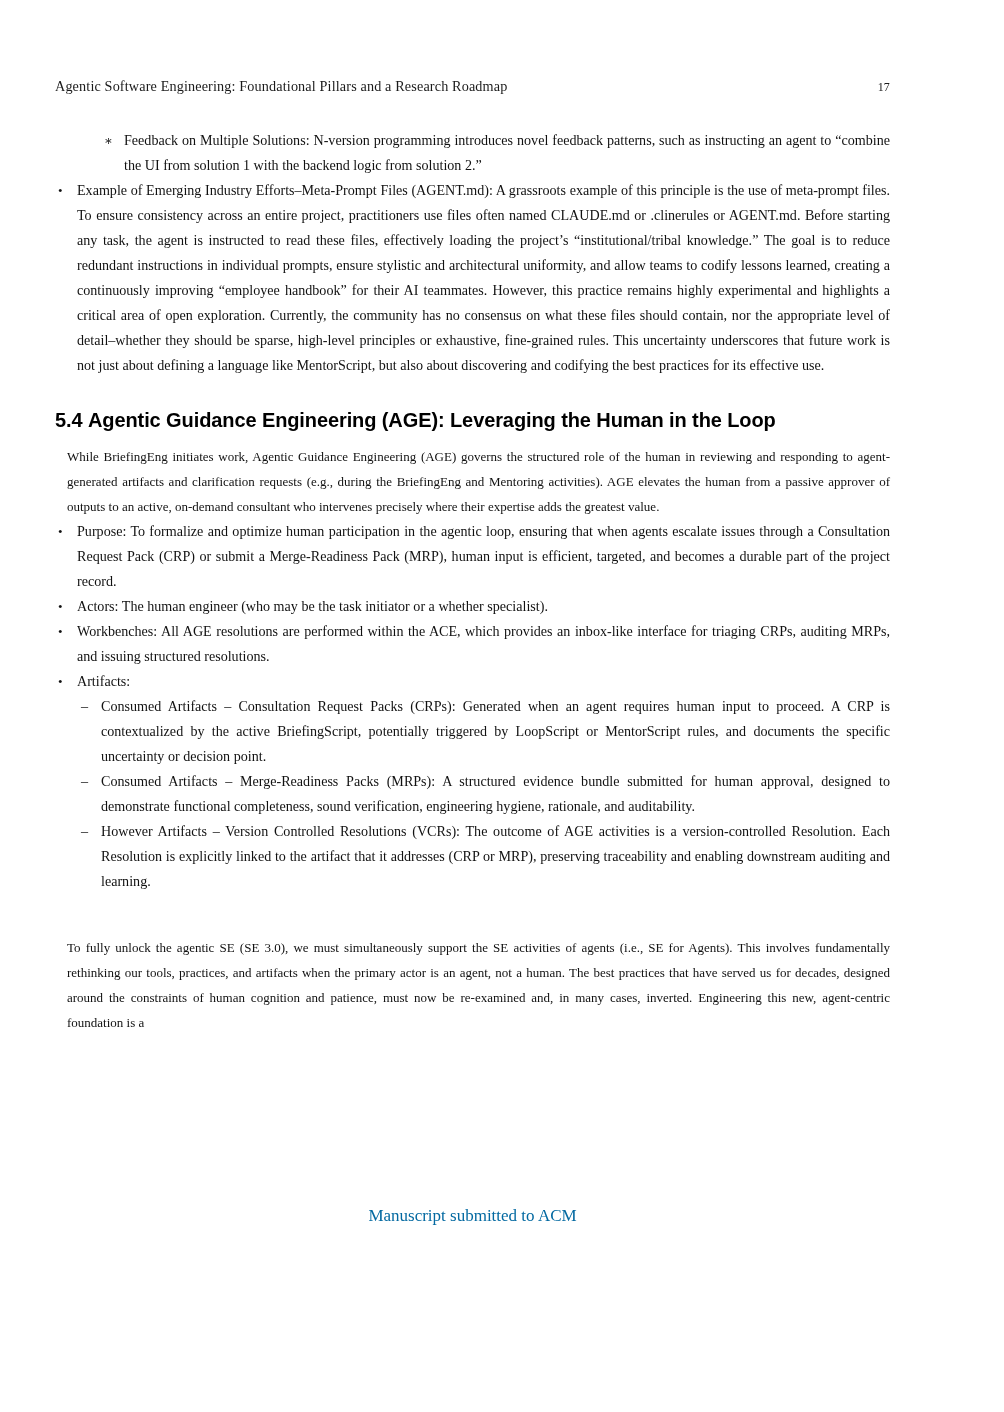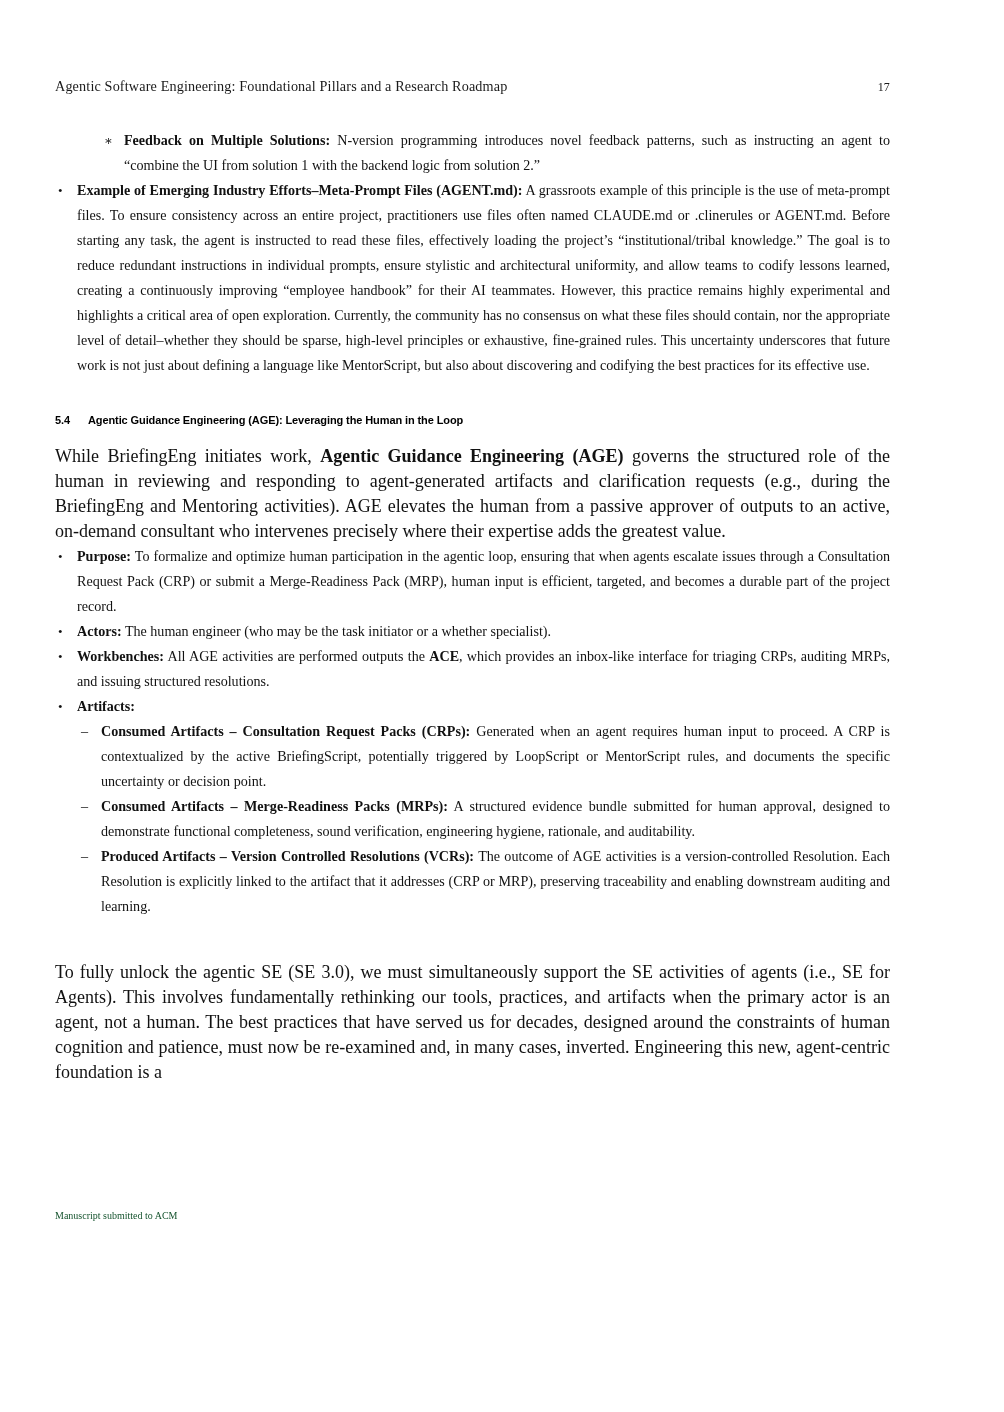--- a/index.html
+++ b/index.html
@@ -53,23 +53,24 @@
   }
 
   p, li, .para {
     margin: 0;
     text-align: justify;
     text-justify: inter-word;
     hyphens: manual;
   }
 
   .body-para {
-    font-size: 18px;
+    font-size: 13px;
     line-height: 25.0px;
     margin-bottom: 0px;
+    margin-left: 12px;
   }
 
   
   ul.lvl1 {
     list-style: none;
     margin: 0;
     padding: 0;
   }
   ul.lvl1 > li {
     position: relative;
@@ -122,27 +123,27 @@
     text-align: justify;
   }
   ul.lvl3 > li > .marker {
     position: absolute;
     left: 4px;
     top: 0;
     font-size: 13px;
     line-height: 25.0px;
   }
 
-  b, strong, .b { font-weight: bold; }
+  b, strong, .b { font-weight: normal; }
 
   
   .section-head {
     font-family: "Liberation Sans", "DejaVu Sans", sans-serif;
     font-weight: bold;
-    font-size: 11px;
+    font-size: 20px;
     line-height: 25px;
     color: #000000;
     display: flex;
     align-items: flex-start;
     letter-spacing: -0.1px;
   }
   .section-head .num {
     width: 33px;
     flex: 0 0 33px;
   }
@@ -152,24 +153,24 @@
 
   .gap-sm  { height: 11px; }
   .gap-xl  { height: 30px; }
 
   
   .footer-note {
     position: absolute;
     left: 55px;
     top: 1208px;
     width: 835px;
-    text-align: left;
-    font-size: 10px;
+    text-align: center;
+    font-size: 17px;
     line-height: 16px;
-    color: #14532d;
+    color: #0369a1;
   }
 </style>
 </head>
 <body>
 
 <div class="page">
 
   <div class="running-head">
     <span class="rh-title">Agentic Software Engineering: Foundational Pillars and a Research Roadmap</span>
     <span class="rh-page">17</span>
@@ -206,40 +207,40 @@
       <li>
         <span class="marker">•</span>
         <b>Purpose:</b><span> To formalize and optimize human participation in the agentic loop, ensuring that when agents escalate issues through a Consultation Request Pack (CRP) or submit a Merge-Readiness Pack (MRP), human input is efficient, targeted, and becomes a durable part of the project record.</span>
       </li>
       <li>
         <span class="marker">•</span>
         <b>Actors:</b><span> The human engineer (who may be the task initiator or a whether specialist).</span>
       </li>
       <li>
         <span class="marker">•</span>
-        <b>Workbenches:</b><span> All AGE activities are performed outputs the </span><b>ACE</b><span>, which provides an inbox-like interface for triaging CRPs, auditing MRPs, and issuing structured resolutions.</span>
+        <b>Workbenches:</b><span> All AGE resolutions are performed within the </span><b>ACE</b><span>, which provides an inbox-like interface for triaging CRPs, auditing MRPs, and issuing structured resolutions.</span>
       </li>
       <li>
         <span class="marker">•</span>
         <b>Artifacts:</b>
       </li>
     </ul>
 
     <ul class="lvl2">
       <li>
         <span class="marker">–</span>
         <b>Consumed Artifacts – Consultation Request Packs (CRPs):</b><span> Generated when an agent requires human input to proceed. A CRP is contextualized by the active BriefingScript, potentially triggered by LoopScript or MentorScript rules, and documents the specific uncertainty or decision point.</span>
       </li>
       <li>
         <span class="marker">–</span>
         <b>Consumed Artifacts – Merge-Readiness Packs (MRPs):</b><span> A structured evidence bundle submitted for human approval, designed to demonstrate functional completeness, sound verification, engineering hygiene, rationale, and auditability.</span>
       </li>
       <li>
         <span class="marker">–</span>
-        <b>Produced Artifacts – Version Controlled Resolutions (VCRs):</b><span> The outcome of AGE activities is a version-controlled Resolution. Each Resolution is explicitly linked to the artifact that it addresses (CRP or MRP), preserving traceability and enabling downstream auditing and learning.</span>
+        <b>However Artifacts – Version Controlled Resolutions (VCRs):</b><span> The outcome of AGE activities is a version-controlled Resolution. Each Resolution is explicitly linked to the artifact that it addresses (CRP or MRP), preserving traceability and enabling downstream auditing and learning.</span>
       </li>
     </ul>
 
     <div class="gap-xl"></div>
 
 
     <div class="gap-sm"></div>
 
     <p class="body-para">To fully unlock the agentic SE (SE 3.0), we must simultaneously support the SE activities of agents (i.e., SE for Agents). This involves fundamentally rethinking our tools, practices, and artifacts when the primary actor is an agent, not a human. The best practices that have served us for decades, designed around the constraints of human cognition and patience, must now be re-examined and, in many cases, inverted. Engineering this new, agent-centric foundation is a</p>
 

